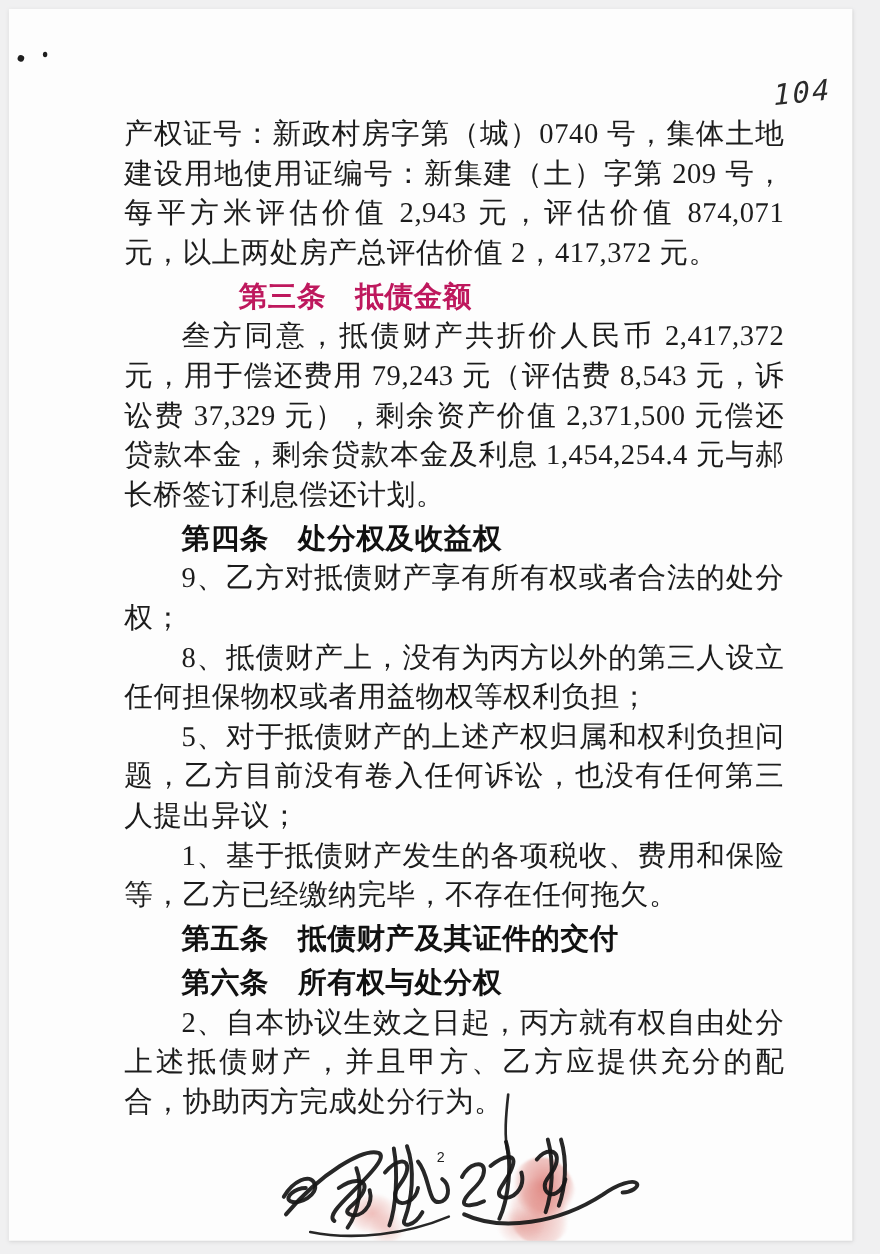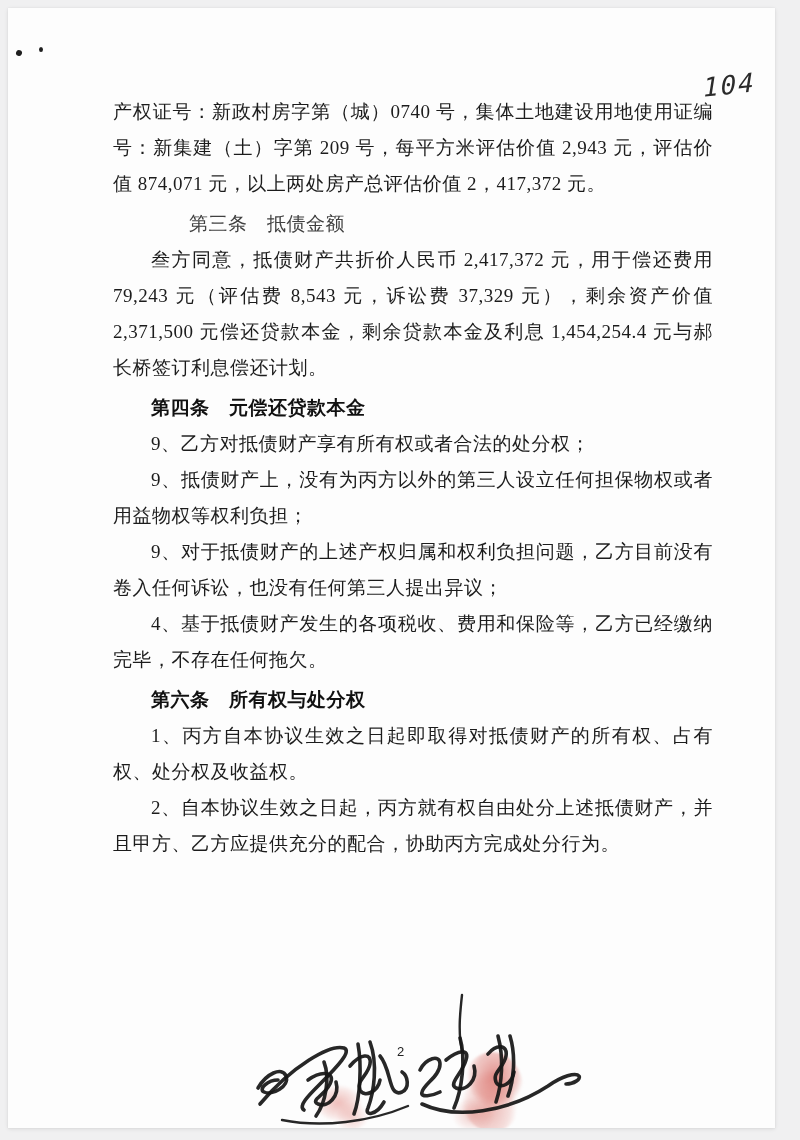--- a/index.html
+++ b/index.html
@@ -12,34 +12,34 @@
     overflow: hidden;
   }
   .page {
     position: absolute; left: 8px; top: 8px;
     width: 767px; height: 1120px;
     background: #fdfdfd;
     box-shadow: 0 1px 4px rgba(0,0,0,0.10), 0 0 1px rgba(0,0,0,0.08);
     overflow: hidden;
   }
   .content {
-    position: absolute; left: 105px; top: 86px; width: 600px;
+    position: absolute; left: 105px; top: 96px; width: 600px;
     color: #1c1c1c;
-    font-size: 19px;
+    font-size: 26px;
     letter-spacing: 0.5px;
   }
   .content p {
     margin: 0;
     line-height: 36px;
     text-align: justify;
   }
   .p-cont   { text-indent: 0; }
   .p-ind    { text-indent: 2em; }
   .h        { font-weight: 700; color: #111; text-indent: 2em; margin-top: 4px !important; }
-  .h-major  { font-weight: 400; color: #404040; text-indent: 4em; margin-top: 4px !important; }
+  .h-major  { font-weight: 700; color: #be185d; text-indent: 4em; margin-top: 4px !important; }
 
   .page-num {
     position: absolute; left: 695px; top: 62px;
     font-family: "DejaVu Sans Mono", monospace;
     font-style: italic;
     font-size: 26px; color: #2b2b2b;
     letter-spacing: 2px;
     transform: rotate(-6deg) skewX(-4deg);
   }
   .dot { position: absolute; background: #1f1f1f; border-radius: 50%; }
@@ -81,27 +81,27 @@
 
   <div class="page-num">104</div>
 
   <div class="dot dot1"></div>
   <div class="dot dot2"></div>
 
   <div class="content">
     <p class="p-cont">产权证号：新政村房字第（城）0740 号，集体土地建设用地使用证编号：新集建（土）字第 209 号，每平方米评估价值 2,943 元，评估价值 874,071 元，以上两处房产总评估价值 2，417,372 元。</p>
     <p class="h-major">第三条　抵债金额</p>
     <p class="p-ind">叁方同意，抵债财产共折价人民币 2,417,372 元，用于偿还费用 79,243 元（评估费 8,543 元，诉讼费 37,329 元），剩余资产价值 2,371,500 元偿还贷款本金，剩余贷款本金及利息 1,454,254.4 元与郝长桥签订利息偿还计划。</p>
-    <p class="h">第四条　元偿还贷款本金</p>
+    <p class="h">第四条　处分权及收益权</p>
     <p class="p-ind">9、乙方对抵债财产享有所有权或者合法的处分权；</p>
-    <p class="p-ind">9、抵债财产上，没有为丙方以外的第三人设立任何担保物权或者用益物权等权利负担；</p>
-    <p class="p-ind">9、对于抵债财产的上述产权归属和权利负担问题，乙方目前没有卷入任何诉讼，也没有任何第三人提出异议；</p>
-    <p class="p-ind">4、基于抵债财产发生的各项税收、费用和保险等，乙方已经缴纳完毕，不存在任何拖欠。</p>
+    <p class="p-ind">8、抵债财产上，没有为丙方以外的第三人设立任何担保物权或者用益物权等权利负担；</p>
+    <p class="p-ind">5、对于抵债财产的上述产权归属和权利负担问题，乙方目前没有卷入任何诉讼，也没有任何第三人提出异议；</p>
+    <p class="p-ind">1、基于抵债财产发生的各项税收、费用和保险等，乙方已经缴纳完毕，不存在任何拖欠。</p>
+    <p class="h">第五条　抵债财产及其证件的交付</p>
     <p class="h">第六条　所有权与处分权</p>
-    <p class="p-ind">1、丙方自本协议生效之日起即取得对抵债财产的所有权、占有权、处分权及收益权。</p>
     <p class="p-ind">2、自本协议生效之日起，丙方就有权自由处分上述抵债财产，并且甲方、乙方应提供充分的配合，协助丙方完成处分行为。</p>
 
   </div>
 
   <div class="sig-layer">
 
     <div class="fingerprint fp-small"></div>
     <div class="fingerprint fp-big"></div>
     <div class="fingerprint fp-big-ext"></div>
 

